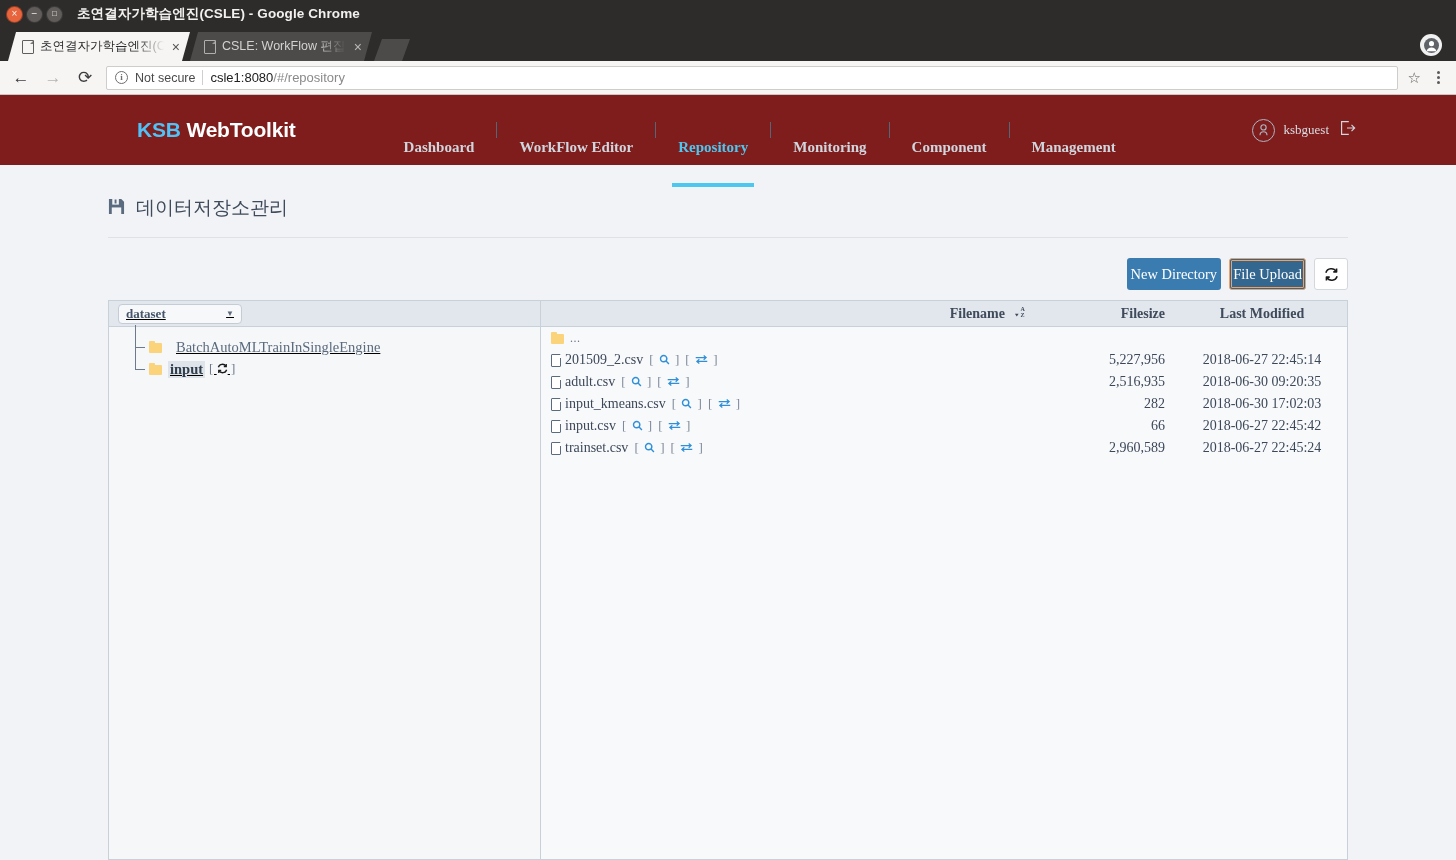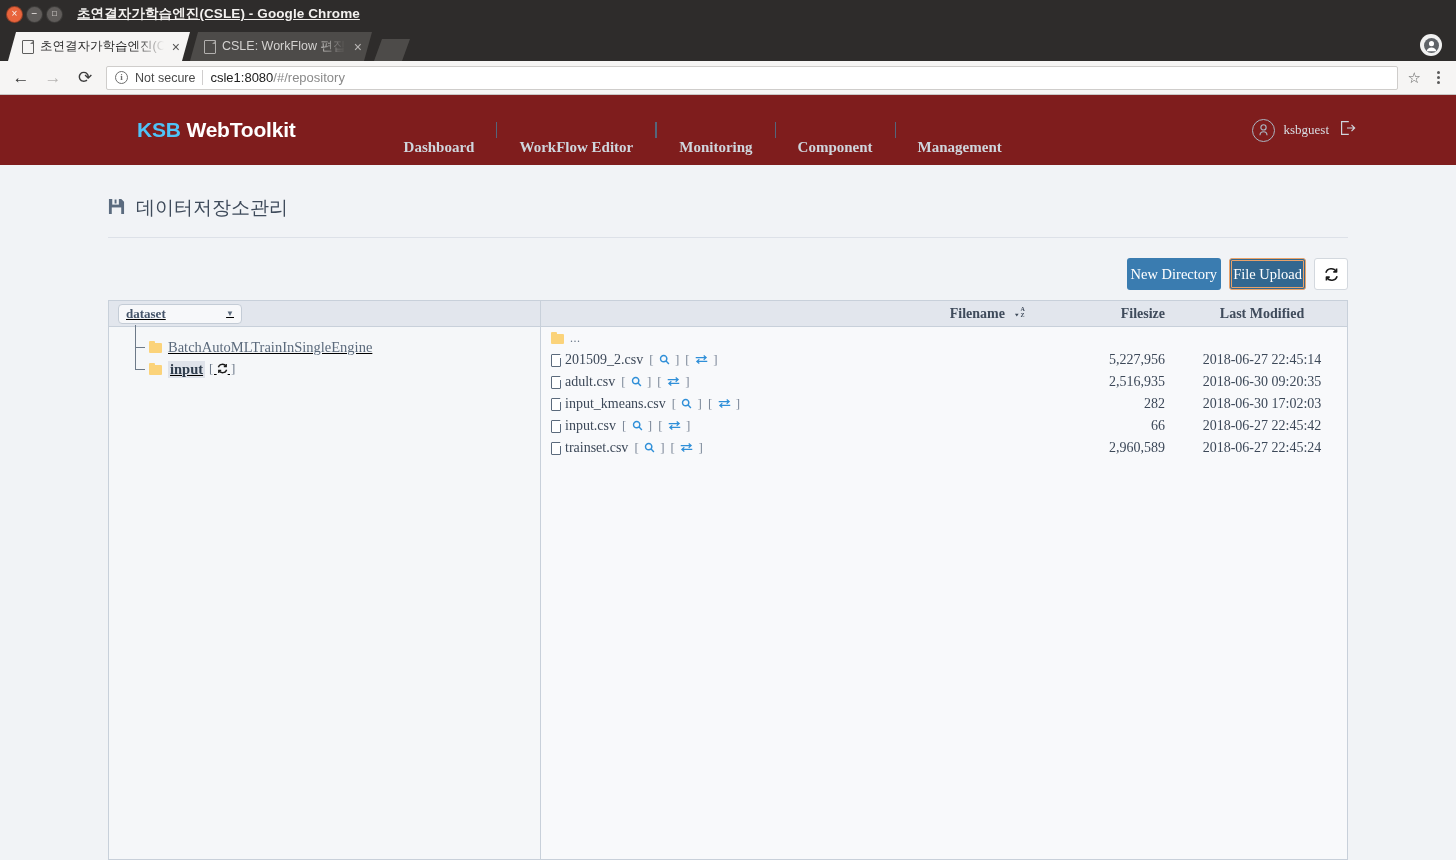--- a/index.html
+++ b/index.html
@@ -20,21 +20,21 @@
     width: 17px; height: 17px; border-radius: 50%;
     display: flex; align-items: center; justify-content: center;
     font-size: 10px; color: #f7f2ef; line-height: 1;
     border: 1px solid rgba(0,0,0,.35);
   }
   .wbtn.close { background: #e8643c; }
   .wbtn.min, .wbtn.max { background: #5f5c5a; }
   .wbtn.max span { font-size: 8px; }
   .wtitle {
     color: #f3f1ef; font-size: 13.5px; font-weight: bold;
-    margin-left: 14px; letter-spacing: .1px; text-decoration: underline;
+    margin-left: 14px; letter-spacing: .1px;
   }
 
   .tabstrip {
     height: 33px; background: #2e2c2b;
     display: flex; align-items: flex-end; padding-left: 8px;
     position: relative;
   }
   .tab {
     position: relative; height: 29px;
     display: flex; align-items: center; gap: 6px;
@@ -299,20 +299,21 @@
 
   <div class="navbar">
     <div class="brand">
       <span class="ksb">KSB</span><span> WebToolkit</span>
     </div>
     <div class="navmenu">
       <a class="navlink">Dashboard</a>
       <span class="navsep"></span>
       <a class="navlink">WorkFlow Editor</a>
       <span class="navsep"></span>
+      <a class="navlink active">Repository</a>
       <span class="navsep"></span>
       <a class="navlink">Monitoring</a>
       <span class="navsep"></span>
       <a class="navlink">Component</a>
       <span class="navsep"></span>
       <a class="navlink">Management</a>
     </div>
     <div class="userbox">
       <span class="avatar-ring">
         <svg width="13" height="14" viewBox="0 0 14 16" fill="none" stroke="#aab6c2" stroke-width="1.3">
@@ -363,21 +364,21 @@
         <div class="tree-head">
           <div class="select">
             <span>dataset</span>
             <span class="caret">▼</span>
           </div>
         </div>
         <div class="tree">
           <div class="tree-row">
             <span class="branch"></span>
             <span class="folder-ico"></span>
-            <span class="tree-label" style="margin-left:6px">BatchAutoMLTrainInSingleEngine</span>
+            <span class="tree-label" style="margin-left:14px">BatchAutoMLTrainInSingleEngine</span>
           </div>
           <div class="tree-row">
             <span class="branch last"></span>
             <span class="folder-ico"></span>
             <span class="tree-label sel" style="margin-left:6px">input</span>
             <span class="brackets">[&nbsp;<svg width="11" height="11" viewBox="0 0 16 16" fill="none" stroke="#1b1b1b" stroke-width="2" style="vertical-align:-1px">
                   <path d="M2 6.2A6 6 0 0 1 13 5"></path>
                   <path d="M14 9.8A6 6 0 0 1 3 11"></path>
                   <path d="M13.4 1.6V5.2H9.9"></path>
                   <path d="M2.6 14.4V10.8H6.1"></path>

